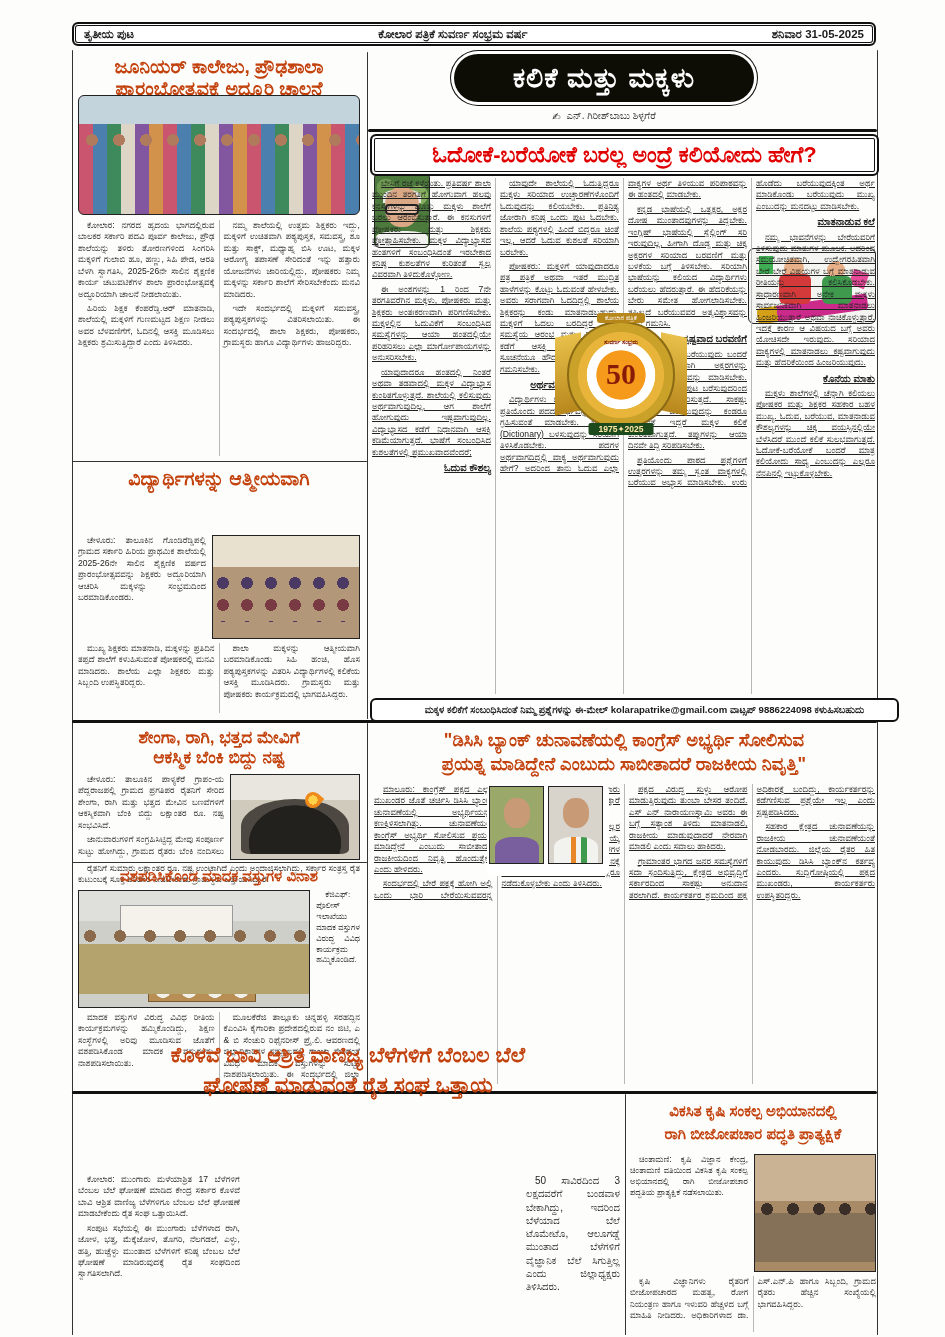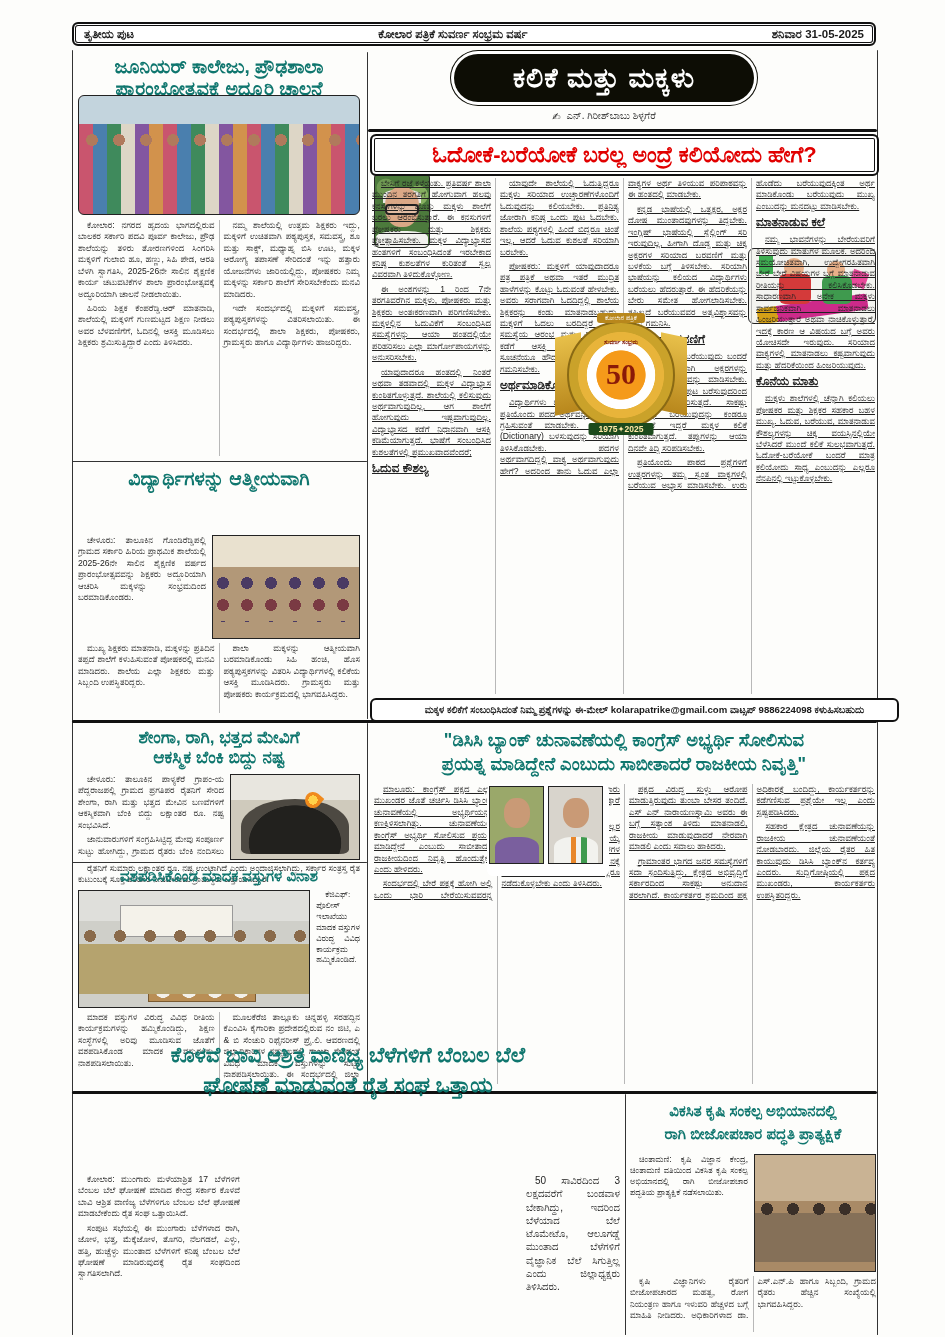--- a/index.html
+++ b/index.html
@@ -12,28 +12,28 @@
   .hdrbar{left:0;top:0;width:804px;height:24px;border:2px solid #111;box-shadow:inset 0 0 0 1px #fff, inset 0 0 0 2px #111;
     display:flex;align-items:center;justify-content:space-between;padding:0 10px;box-sizing:border-box;background:#fff;}
   .hdrbar span{font-size:11.5px;font-weight:bold;white-space:nowrap;}
 
   
   .vrule{width:1px;background:#333;}
   .hrule{height:1px;background:#333;}
   .hrule.thick{height:3px;background:#111;}
 
   
-  .head{font-weight:bold;text-align:center;color:#0f766e;line-height:1.18;}
+  .head{font-weight:bold;text-align:center;color:#c2410c;line-height:1.18;}
   .red{color:#e10000;}
 
   
   .cols{column-gap:9px;column-rule:1px solid #b8b8b8;text-align:justify;font-size:8.6px;line-height:1.33;color:#222;overflow:hidden;}
   .txt{text-align:justify;font-size:8.6px;line-height:1.33;color:#222;overflow:hidden;}
   .cols p,.txt p{margin:0 0 3px 0;text-indent:9px;}
-  .cols .sub,.txt .sub{font-weight:bold;text-align:left;font-size:12px;margin:3px 0;text-indent:0;}
+  .cols .sub,.txt .sub{font-weight:bold;text-align:right;font-size:10px;margin:3px 0;text-indent:0;}
   .c2{column-count:2;} .c4{column-count:4;text-decoration:underline;}
 
   
   .photo{border:1px solid #222;box-sizing:border-box;overflow:hidden;position:relative;background:#ddd;}
   .ph-crowd{background-color:#cdd2c6;background-image:
       radial-gradient(circle 6px at 13px 44px,#b07a5c 97%,rgba(0,0,0,0)),
       linear-gradient(#c3d4dd 0 24%,rgba(0,0,0,0) 24%),
       repeating-linear-gradient(90deg,#c9556e 0 14px,#4a7fae 14px 28px,#3f8a5c 28px 42px,#ddd6c6 42px 56px,#8356a0 56px 70px,#d2924c 70px 84px);
     background-size:27px 100%,100% 100%,100% 100%;}
   .ph-class{background:linear-gradient(#e9e1cf 0 30%,#b29878 30% 100%);}

